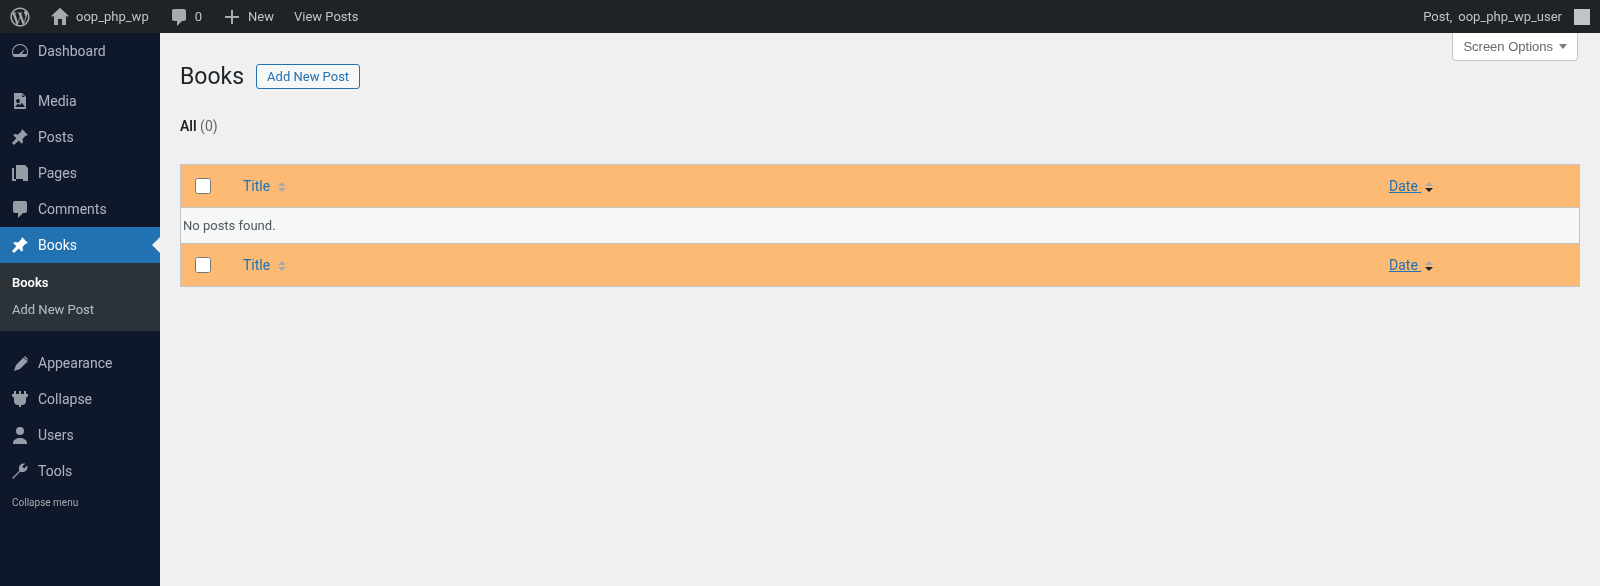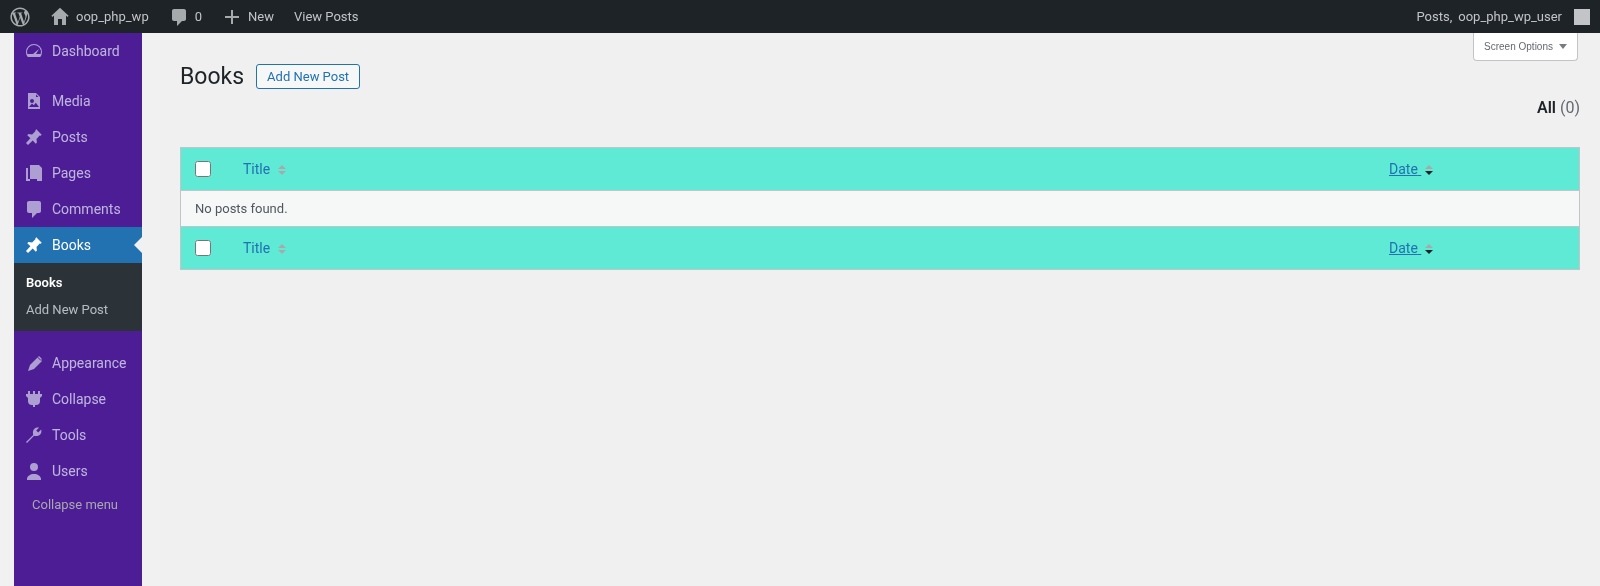--- a/index.html
+++ b/index.html
@@ -53,23 +53,23 @@
 
   .avatar {
     width: 16px; height: 16px;
     background: #c3c4c7;
     margin-left: 6px;
   }
 
   
   .sidebar {
     position: fixed;
-    top: 33px; left: 14px; bottom: 0;
-    width: 128px;
-    background: #4c1d95;
+    top: 33px; left: 0; bottom: 0;
+    width: 160px;
+    background: #0f172a;
     color: #f0f0f1;
     overflow: hidden;
   }
   .menu-item {
     display: flex;
     align-items: center;
     gap: 8px;
     padding: 8px 10px;
     color: rgba(240,246,252,.7);
     cursor: pointer;
@@ -108,24 +108,24 @@
     color: rgba(240,246,252,.7);
     cursor: pointer;
     font-size: 13px;
   }
   .submenu .sub-item.current { color: #fff; font-weight: 600; }
   .menu-gap { height: 14px; }
   .collapse {
     display: flex;
     align-items: flex-end;
     gap: 8px;
-    padding: 8px 10px;
+    padding: 8px 4px;
     color: #a7aaad;
     cursor: pointer;
-    font-size: 13px;
+    font-size: 10px;
   }
   .collapse .mi-icon { color: #a7aaad; }
 
   
   .content {
     position: absolute;
     top: 33px;
     left: 160px;
     right: 0;
     bottom: 0;
@@ -137,21 +137,21 @@
     height: 36px;
   }
   .screen-options {
     display: inline-flex;
     align-items: center;
     gap: 6px;
     border: 1px solid #c3c4c7;
     border-top: none;
     background: #fff;
     color: #646970;
-    font-size: 10px;
+    font-size: 13px;
     height: 28px;
     padding: 0 10px;
     border-radius: 0 0 4px 4px;
     cursor: pointer;
     margin-right: 2px;
   }
   .heading-inline {
     display: flex;
     align-items: center;
     gap: 12px;
@@ -169,52 +169,51 @@
     color: #2271b1;
     background: #f6f7f7;
     font-size: 13px;
     padding: 4px 10px;
     border-radius: 3px;
     cursor: pointer;
     text-decoration: none;
   }
 
   .subsubsub {
-    margin: 8px 0 30px 0;
-    font-size: 16px;
+    margin: 28px 0 30px 0;
+    font-size: 14px;
     color: #646970;
-    text-align: right;
   }
   .subsubsub .filter-all {
     color: #1d2327;
     font-weight: 600;
   }
   .subsubsub .count { color: #646970; font-weight: 400; }
 
   
   table.wp-list-table {
     width: 100%;
     border-collapse: collapse;
-    background: #5eead4;
+    background: #fdba74;
     border: 1px solid #c3c4c7;
   }
   .wp-list-table thead th,
   .wp-list-table tfoot th {
     text-align: left;
     padding: 10px 10px;
     font-weight: 400;
     font-size: 14px;
     color: #2271b1;
     border-bottom: 1px solid #c3c4c7;
   }
   .wp-list-table tfoot th { border-top: 1px solid #c3c4c7; border-bottom: none; }
   .wp-list-table .check-column { width: 32px; }
   .wp-list-table .date-column { width: 180px; text-align: left; text-decoration: underline; }
   .wp-list-table tbody td {
-    padding: 10px 14px;
+    padding: 10px 2px;
     color: #50575e;
     font-size: 13px;
     background: #f6f7f7;
   }
   .sorting-indicators {
     display: inline-flex;
     flex-direction: column;
     margin-left: 4px;
     vertical-align: middle;
     line-height: 0;
@@ -267,21 +266,21 @@
           </svg>
       </span>
       <span>New</span>
     </a>
     <a class="ab-item">
       <span>View Posts</span>
     </a>
   </div>
   <div class="adminbar-right">
     <a class="ab-item">
-      <span>Posts, </span>
+      <span>Post, </span>
         <span>oop_php_wp_user</span>
       <span class="avatar"></span>
     </a>
   </div>
 </div>
 
 <div class="sidebar">
 
   <div class="menu-item">
     <span class="mi-icon">
@@ -364,33 +363,33 @@
       <svg viewBox="0 0 20 20">
           <path d="M11 2v3h3V2h2v3h2v2l-2 2v3a4 4 0 01-4 4h-1v2H9v-2H8a4 4 0 01-4-4V9L2 7V5h2V2h2v3h3V2h2z"></path>
         </svg>
     </span>
     <span>Collapse</span>
   </div>
 
   <div class="menu-item">
     <span class="mi-icon">
       <svg viewBox="0 0 20 20">
+          <path d="M10 10a4 4 0 100-8 4 4 0 000 8zm-7 8c0-3 3.5-5 7-5s7 2 7 5v1H3v-1z"></path>
+        </svg>
+    </span>
+    <span>Users</span>
+  </div>
+
+  <div class="menu-item">
+    <span class="mi-icon">
+      <svg viewBox="0 0 20 20">
           <path d="M17.2 4.6l-3 3-2-2 3-3A5 5 0 009 8.5c0 .5.1 1 .2 1.4L2 17l1 1 7.1-7.2c.4.1.9.2 1.4.2a5 5 0 005.7-6.4z"></path>
         </svg>
     </span>
     <span>Tools</span>
-  </div>
-
-  <div class="menu-item">
-    <span class="mi-icon">
-      <svg viewBox="0 0 20 20">
-          <path d="M10 10a4 4 0 100-8 4 4 0 000 8zm-7 8c0-3 3.5-5 7-5s7 2 7 5v1H3v-1z"></path>
-        </svg>
-    </span>
-    <span>Users</span>
   </div>
 
 
   <div class="collapse">
     <span class="mi-icon">
       <svg viewBox="0 0 20 20">
           <circle cx="10" cy="10" r="8" fill="none" stroke="currentColor" stroke-width="1.5"></circle>
           <path d="M11.5 6l-4 4 4 4" fill="none" stroke="currentColor" stroke-width="1.6"></path>
         </svg>
     </span>

